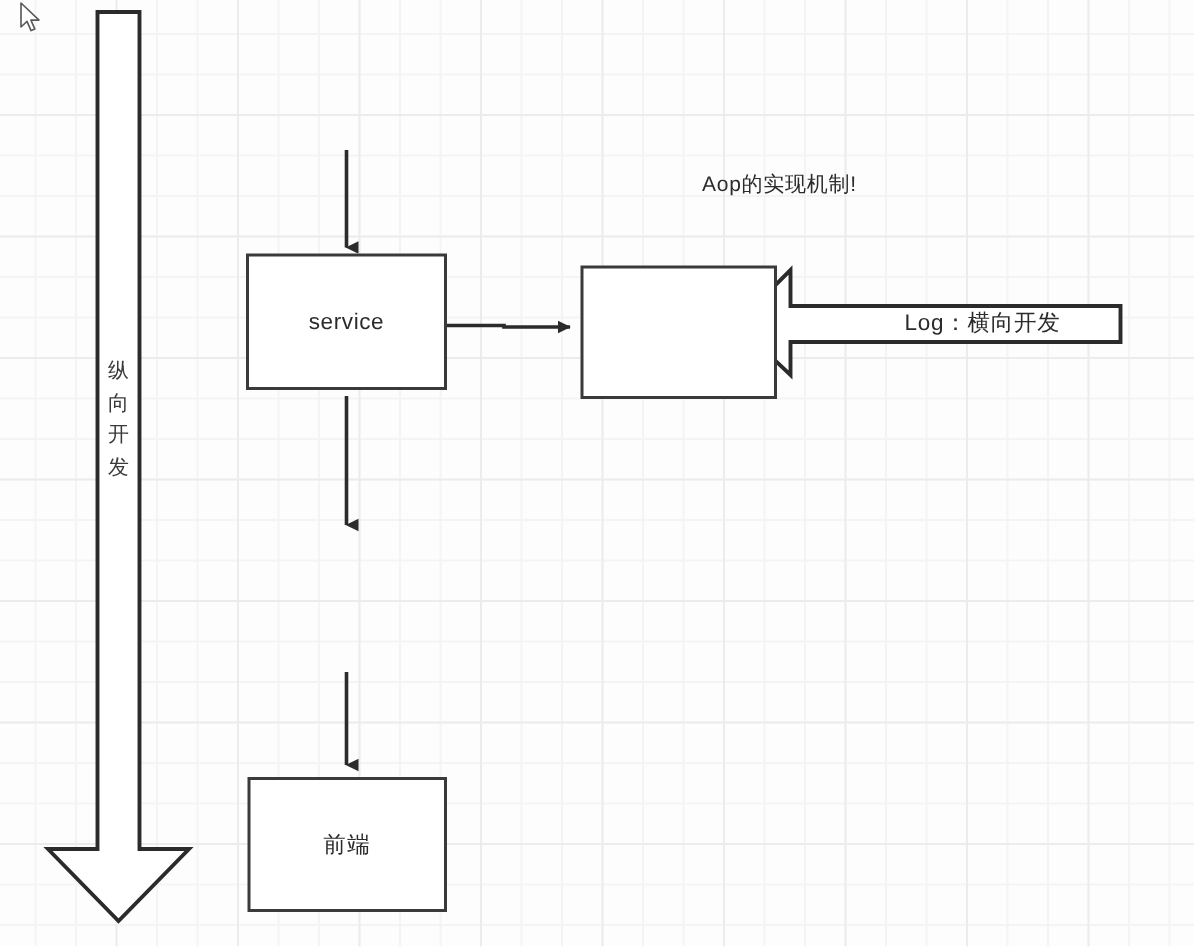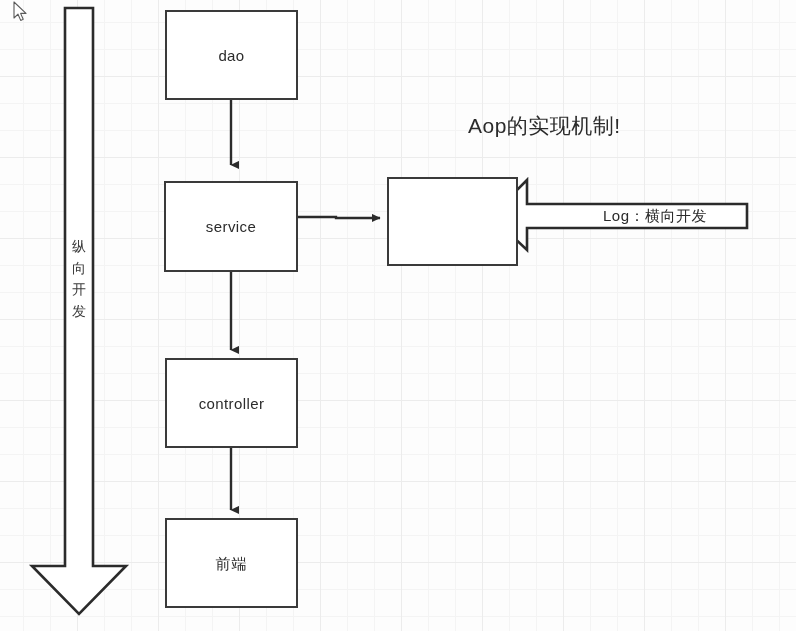--- a/index.html
+++ b/index.html
@@ -52,21 +52,21 @@
   }
   .free-text {
     position: absolute;
     color: #2b2b2b;
     white-space: nowrap;
     line-height: 1;
   }
   #aop-note {
     left: 468px;
     top: 115px;
-    font-size: 21px;
+    font-size: 14px;
     letter-spacing: 0.5px;
     text-align: center;
   }
   #log-label {
     left: 560px;
     top: 208px;
     font-size: 15px;
     letter-spacing: 0.5px;
     margin-left: 43px;
   }
@@ -112,31 +112,25 @@
 
     <line x1="231" y1="448" x2="231" y2="510" stroke="#2b2b2b" stroke-width="2.4" marker-end="url(#arrowhead-down)"></line>
 
     <path d="M298,217 L336,217 L336,218 L380,218" fill="none" stroke="#2b2b2b" stroke-width="2.4" marker-end="url(#arrowhead-right)"></path>
 
     <path d="M65,8 L93,8 L93,566 L126,566 L79,614 L32,566 L65,566 Z" fill="#ffffff" stroke="#2b2b2b" stroke-width="2.6" stroke-linejoin="miter"></path>
 
     <path d="M747,204 L527,204 L527,180 L491,216 L527,250 L527,228 L747,228 Z" fill="#ffffff" stroke="#2b2b2b" stroke-width="2.6" stroke-linejoin="miter"></path>
   </svg>
 
-  <div class="node" id="node-dao" style="left:165px; top:10px; width:133px; height:90px;">
-    <span class="node-label">dao</span>
-  </div>
 
-  <div class="node" id="node-service" style="left:164px; top:181px; width:134px; height:91px;">
+  <div class="node" id="node-service" style="left:164px; top:169px; width:134px; height:91px;">
     <span class="node-label">service</span>
   </div>
 
-  <div class="node" id="node-controller" style="left:165px; top:358px; width:133px; height:90px;">
-    <span class="node-label">controller</span>
-  </div>
 
   <div class="node" id="node-frontend" style="left:165px; top:518px; width:133px; height:90px;align-items:center;">
     <span class="node-label cjk">前端</span>
   </div>
 
   <div class="node" id="node-aspect" style="left:387px; top:177px; width:131px; height:89px;">
     <span class="node-label"></span>
   </div>
 
   <div class="free-text" id="aop-note">Aop的实现机制!</div>

